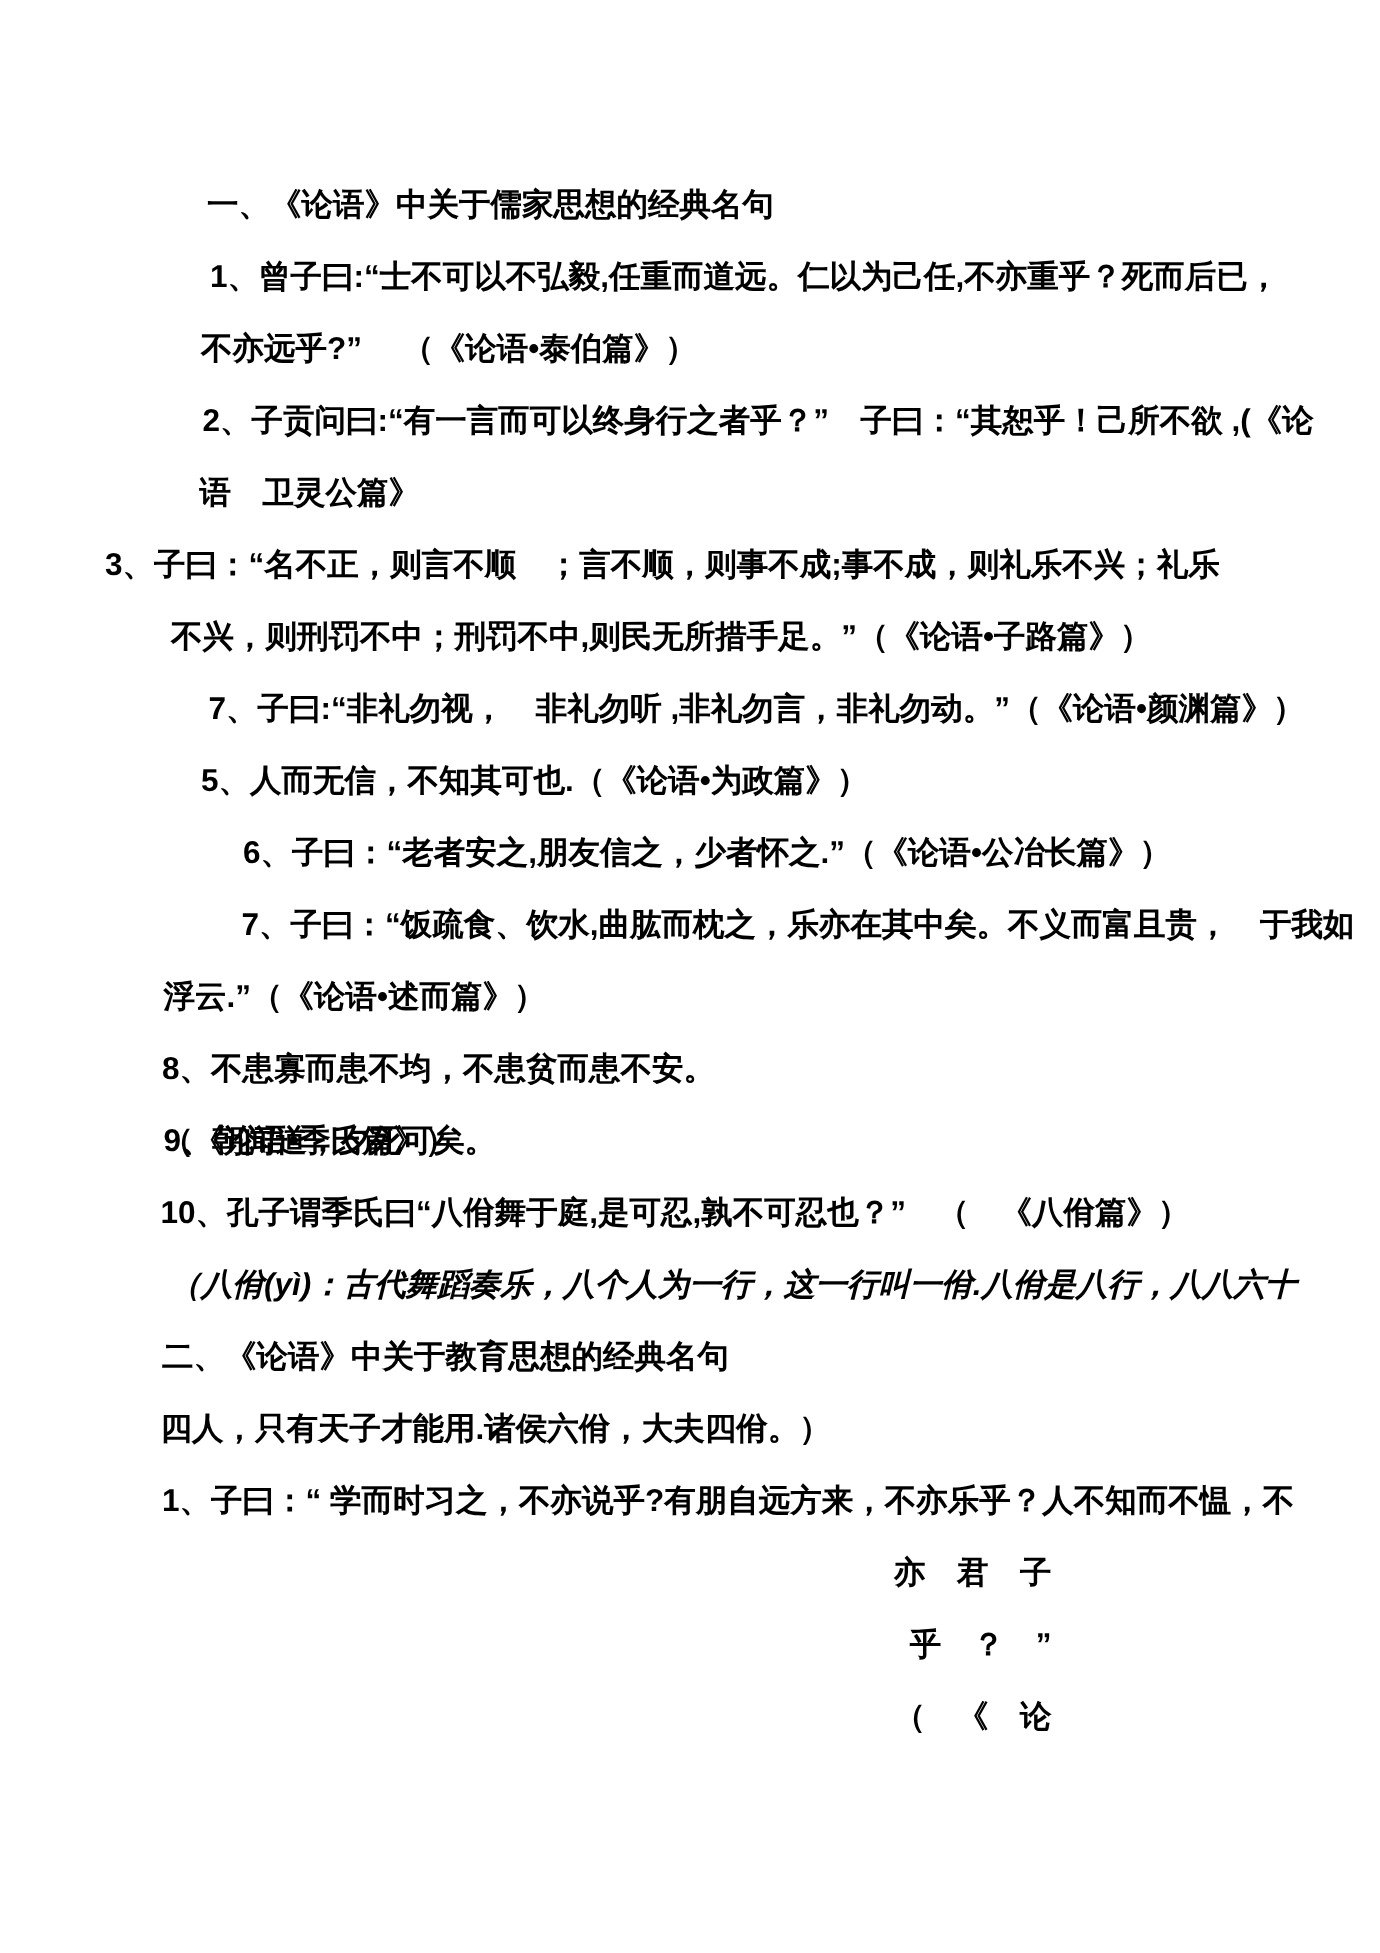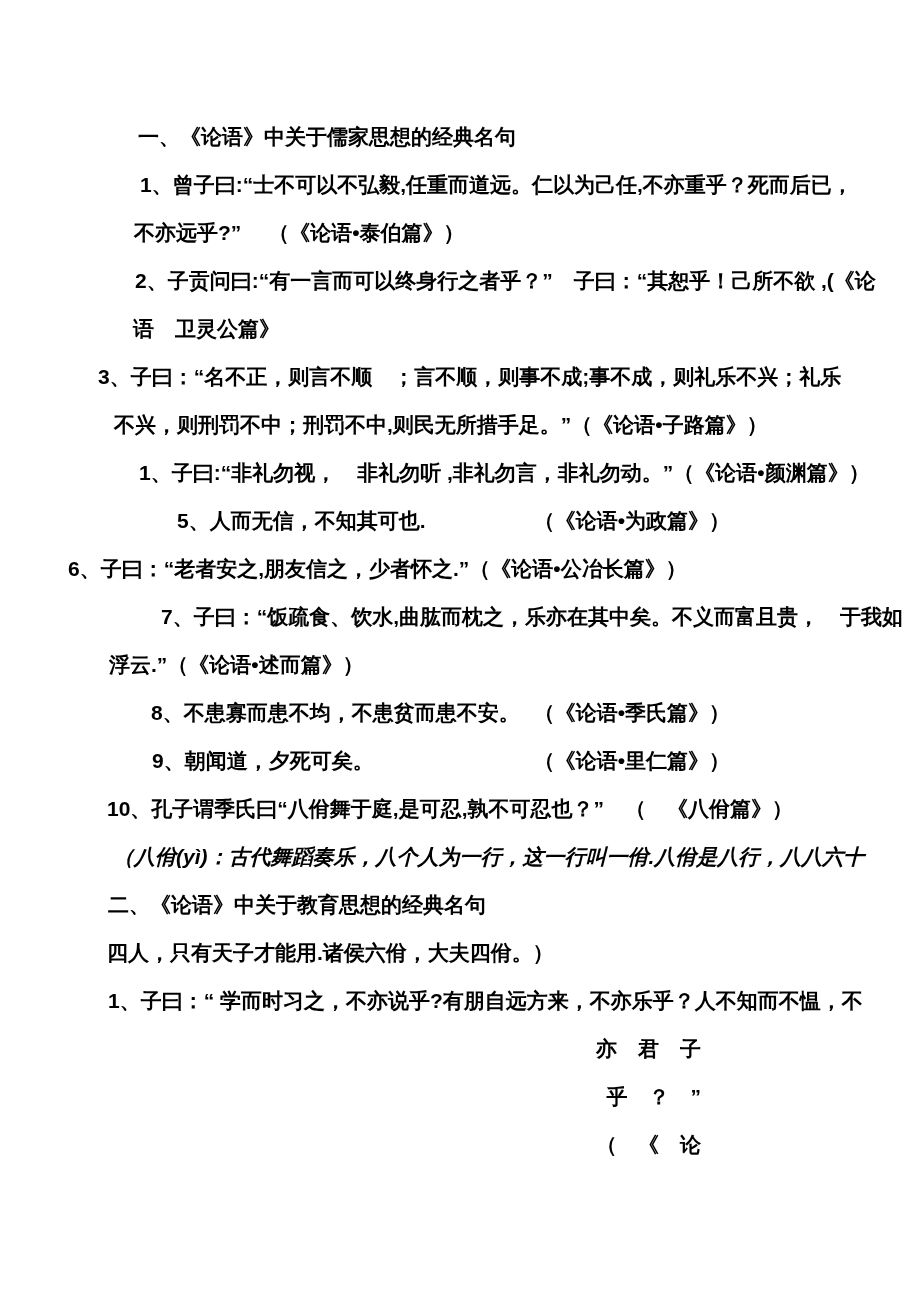--- a/index.html
+++ b/index.html
@@ -31,48 +31,46 @@
     line-height: 48px;
     font-family: "Liberation Sans", sans-serif;
     font-weight: bold;
     font-size: 21px;
     color: #000000;
     white-space: pre;
     box-sizing: border-box;
   }
   .line.split {
     display: flex;
-    justify-content: space-between;
     padding-right: 110px;
-    margin-left: 43px;
   }
   .line.right {
     text-align: right;
     padding-right: 139px;
   }
 </style>
 </head>
 <body style="background: rgb(255, 255, 255);">
 
 <div class="page">
   <div id="doc-lines" style="color: rgb(0, 0, 0);">
       <div class="line" style="padding-left: 138px;">一、《论语》中关于儒家思想的经典名句</div>
       <div class="line" style="padding-left: 140px;">1、曾子曰:“士不可以不弘毅,任重而道远。仁以为己任,不亦重乎？死而后已，</div>
       <div class="line" style="padding-left: 134px;">不亦远乎?”　 （《论语•泰伯篇》）</div>
       <div class="line" style="padding-left: 135px;">2、子贡问曰:“有一言而可以终身行之者乎？”　子曰：“其恕乎！己所不欲 ,(《论</div>
       <div class="line" style="padding-left: 133px;">语　卫灵公篇》</div>
-      <div class="line" style="padding-left: 98px;">3、子曰：“名不正，则言不顺　；言不顺，则事不成;事不成，则礼乐不兴；礼乐</div>
+      <div class="line" style="padding-left: 70px;">3、子曰：“名不正，则言不顺　；言不顺，则事不成;事不成，则礼乐不兴；礼乐</div>
       <div class="line" style="padding-left: 114px;">不兴，则刑罚不中；刑罚不中,则民无所措手足。”（《论语•子路篇》）</div>
-      <div class="line" style="padding-left: 139px;">1、子曰:“非礼勿视，　非礼勿听 ,非礼勿言，非礼勿动。”（《论语•颜渊篇》）</div>
+      <div class="line" style="padding-left: 139px;">7、子曰:“非礼勿视，　非礼勿听 ,非礼勿言，非礼勿动。”（《论语•颜渊篇》）</div>
       <div class="line split" style="padding-left: 134px;"><span>5、人而无信，不知其可也.</span><span>（《论语•为政篇》）</span></div>
-      <div class="line" style="padding-left: 68px;">6、子曰：“老者安之,朋友信之，少者怀之.”（《论语•公冶长篇》）</div>
+      <div class="line" style="padding-left: 119px; margin-left: 43px;">6、子曰：“老者安之,朋友信之，少者怀之.”（《论语•公冶长篇》）</div>
       <div class="line" style="padding-left: 141px; margin-left: 20px;">7、子曰：“饭疏食、饮水,曲肱而枕之，乐亦在其中矣。不义而富且贵，　于我如</div>
       <div class="line" style="padding-left: 109px;">浮云.”（《论语•述而篇》）</div>
-      <div class="line split" style="padding-left: 108px;"><span>8、不患寡而患不均，不患贫而患不安。</span><span>（《论语•季氏篇》）</span></div>
-      <div class="line split" style="padding-left: 109px;"><span>9、朝闻道，夕死可矣。</span><span>（《论语•里仁篇》）</span></div>
+      <div class="line split" style="padding-left: 108px; flex-direction: column;"><span>8、不患寡而患不均，不患贫而患不安。</span><span>（《论语•季氏篇》）</span></div>
+      <div class="line split" style="padding-left: 109px;"><span>9、朝闻道，夕死可矣。</span></div>
       <div class="line" style="padding-left: 107px;">10、孔子谓季氏曰“八佾舞于庭,是可忍,孰不可忍也？”　（　《八佾篇》）</div>
       <div class="line" style="padding-left: 113px; font-style: italic;">（八佾(yì)：古代舞蹈奏乐，八个人为一行，这一行叫一佾.八佾是八行，八八六十</div>
       <div class="line" style="padding-left: 108px;">二、《论语》中关于教育思想的经典名句</div>
       <div class="line" style="padding-left: 107px;">四人，只有天子才能用.诸侯六佾，大夫四佾。）</div>
       <div class="line" style="padding-left: 108px;">1、子曰：“ 学而时习之，不亦说乎?有朋自远方来，不亦乐乎？人不知而不愠，不</div>
       <div class="line right">亦　君　子</div>
       <div class="line right">乎　？　”</div>
       <div class="line right">（　《　论</div>
     </div>
 </div>

